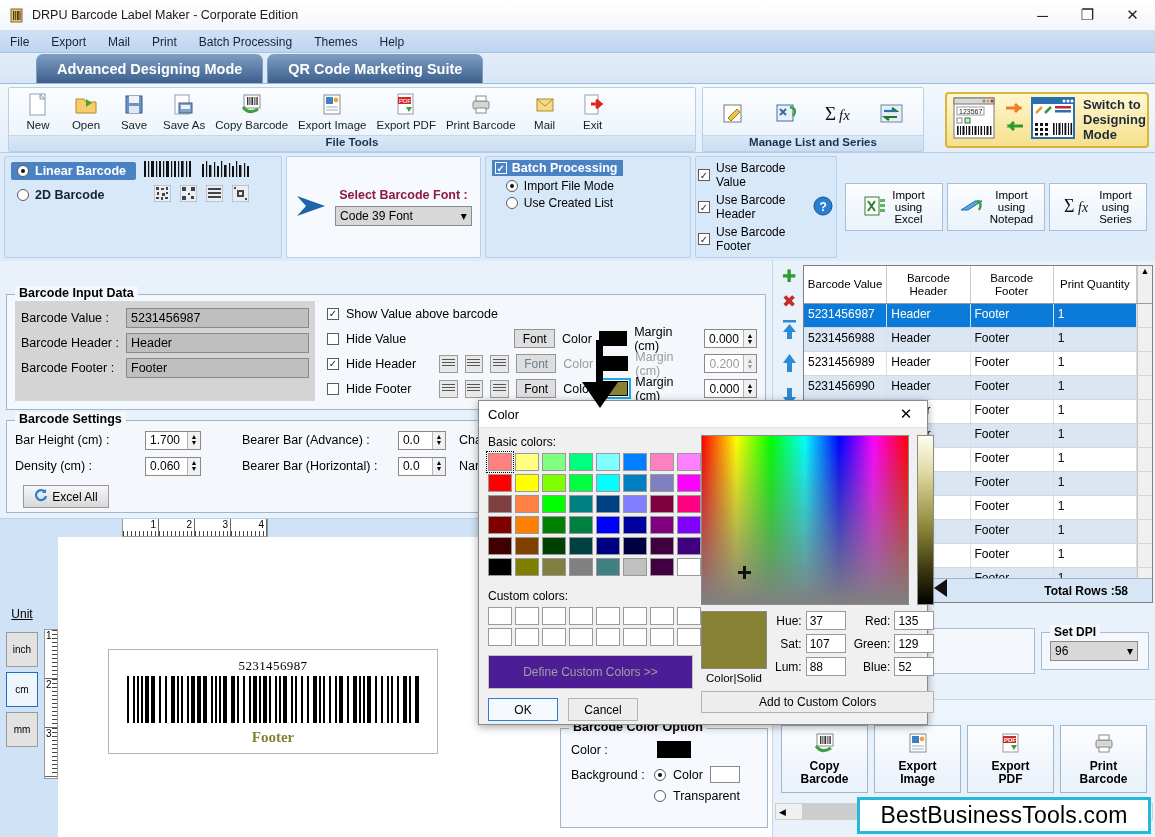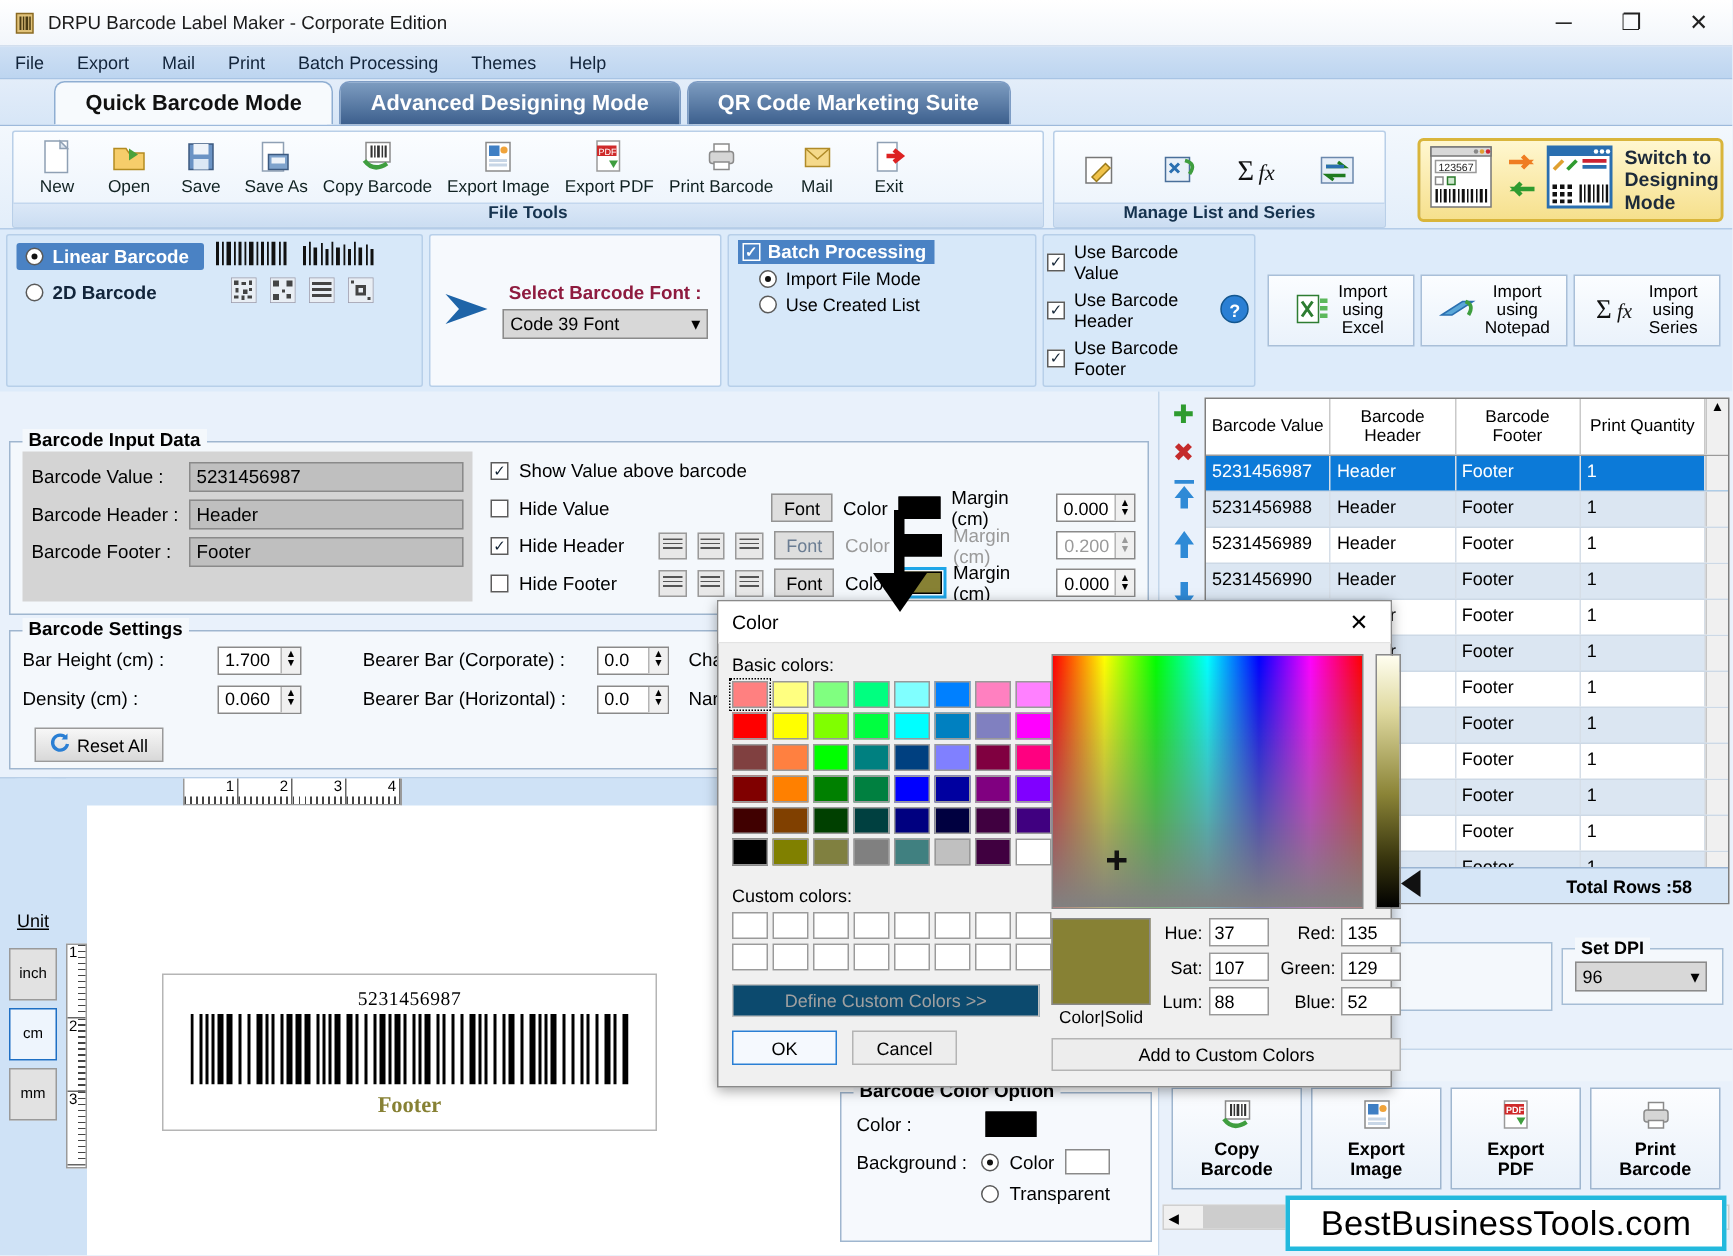--- a/index.html
+++ b/index.html
@@ -186,21 +186,21 @@
   .dlg-tb{ height:28px; background:#fff; display:flex; align-items:center; padding:0 6px 0 9px; border-bottom:1px solid #e3e3e3;}
   .dlg-tb .t{ font-size:13px;}
   .dlg-tb .x{ margin-left:auto; width:30px; height:26px; display:flex; align-items:center; justify-content:center; font-size:15px;}
   .dlg-body{ flex:1; display:flex; padding:7px 9px 8px 9px; gap:8px;}
   .dlg-left{ width:205px; display:flex; flex-direction:column;}
   .lbl{ font-size:12px; margin-bottom:4px;}
   .grid{ display:grid; grid-template-columns:repeat(8,24px); grid-auto-rows:18px; gap:3px 3px;}
   .sw{ border:1px solid #999; }
   .sw.first{ outline:1px dotted #000; outline-offset:1px;}
   .csw{ border:1px solid #9a9a9a; background:#fff;}
-  .defbtn{ margin-top:9px; height:22px; border:1px solid #c2c2c2; background:#0c4a6e; color:#a0a0a0;
+  .defbtn{ margin-top:9px; height:34px; border:1px solid #c2c2c2; background:#4c1d95; color:#a0a0a0;
      display:flex; align-items:center; justify-content:center; font-size:12px;}
   .okrow{ margin-top:9px; display:flex; gap:10px;}
   .okbtn{ width:70px;height:23px;border:1px solid #2a7fd4; background:#f5f9fe; display:flex;align-items:center;
      justify-content:center; font-size:12px;}
   .cancelbtn{ width:70px;height:23px;border:1px solid #b4b4b4; background:#ededed; display:flex;align-items:center;
      justify-content:center; font-size:12px;}
   .dlg-right{ flex:1; display:flex; flex-direction:column;}
   .sv-row{ display:flex; gap:8px; height:170px;}
   .sv{ flex:1; border:1px solid #8a8a8a; position:relative;
     background:
@@ -254,21 +254,20 @@
     <span>File</span>
     <span>Export</span>
     <span>Mail</span>
     <span>Print</span>
     <span>Batch Processing</span>
     <span>Themes</span>
     <span>Help</span>
   </div>
 
   <div class="tabstrip">
-    <div class="tab active">Quick Barcode Mode</div>
     <div class="tab">Advanced Designing Mode</div>
     <div class="tab">QR Code Marketing Suite</div>
   </div>
 
   <div class="ribbon">
 
     <div class="grp" style="width:688px">
       <div class="grp-items">
         <div class="tbtn">
           <span class="ico">
@@ -811,21 +810,21 @@
                 <span>0.060</span>
                 <span class="arr">
                     <span>▲</span>
                     <span>▼</span>
                   </span>
               </span>
             </div>
           </div>
           <div style="width:220px">
             <div class="setrow">
-              <span class="lb" style="width:148px">Bearer Bar (Corporate) :</span>
+              <span class="lb" style="width:148px">Bearer Bar (Advance) :</span>
               <span class="spin" style="width:48px">
                 <span>0.0</span>
                 <span class="arr">
                     <span>▲</span>
                     <span>▼</span>
                   </span>
               </span>
             </div>
             <div class="setrow">
               <span class="lb" style="width:148px">Bearer Bar (Horizontal) :</span>
@@ -855,21 +854,21 @@
             </div>
           </div>
         </div>
         <div class="resetbtn">
           <span>
             <svg width="14" height="14" viewBox="0 0 14 14">
                 <path d="M11 4 a5 5 0 1 0 1 4" stroke="#2a7fd4" stroke-width="2.2" fill="none"></path>
                 <path d="M12 1 v4 h-4" fill="#2a7fd4"></path>
               </svg>
           </span>
-          <span>Reset All</span>
+          <span>Excel All</span>
         </div>
       </div>
 
       <div class="preview">
         <div class="unitbar">
           <span class="ulab">Unit</span>
           <span class="ubtn">inch</span>
           <span class="ubtn sel">cm</span>
           <span class="ubtn">mm</span>
         </div>

